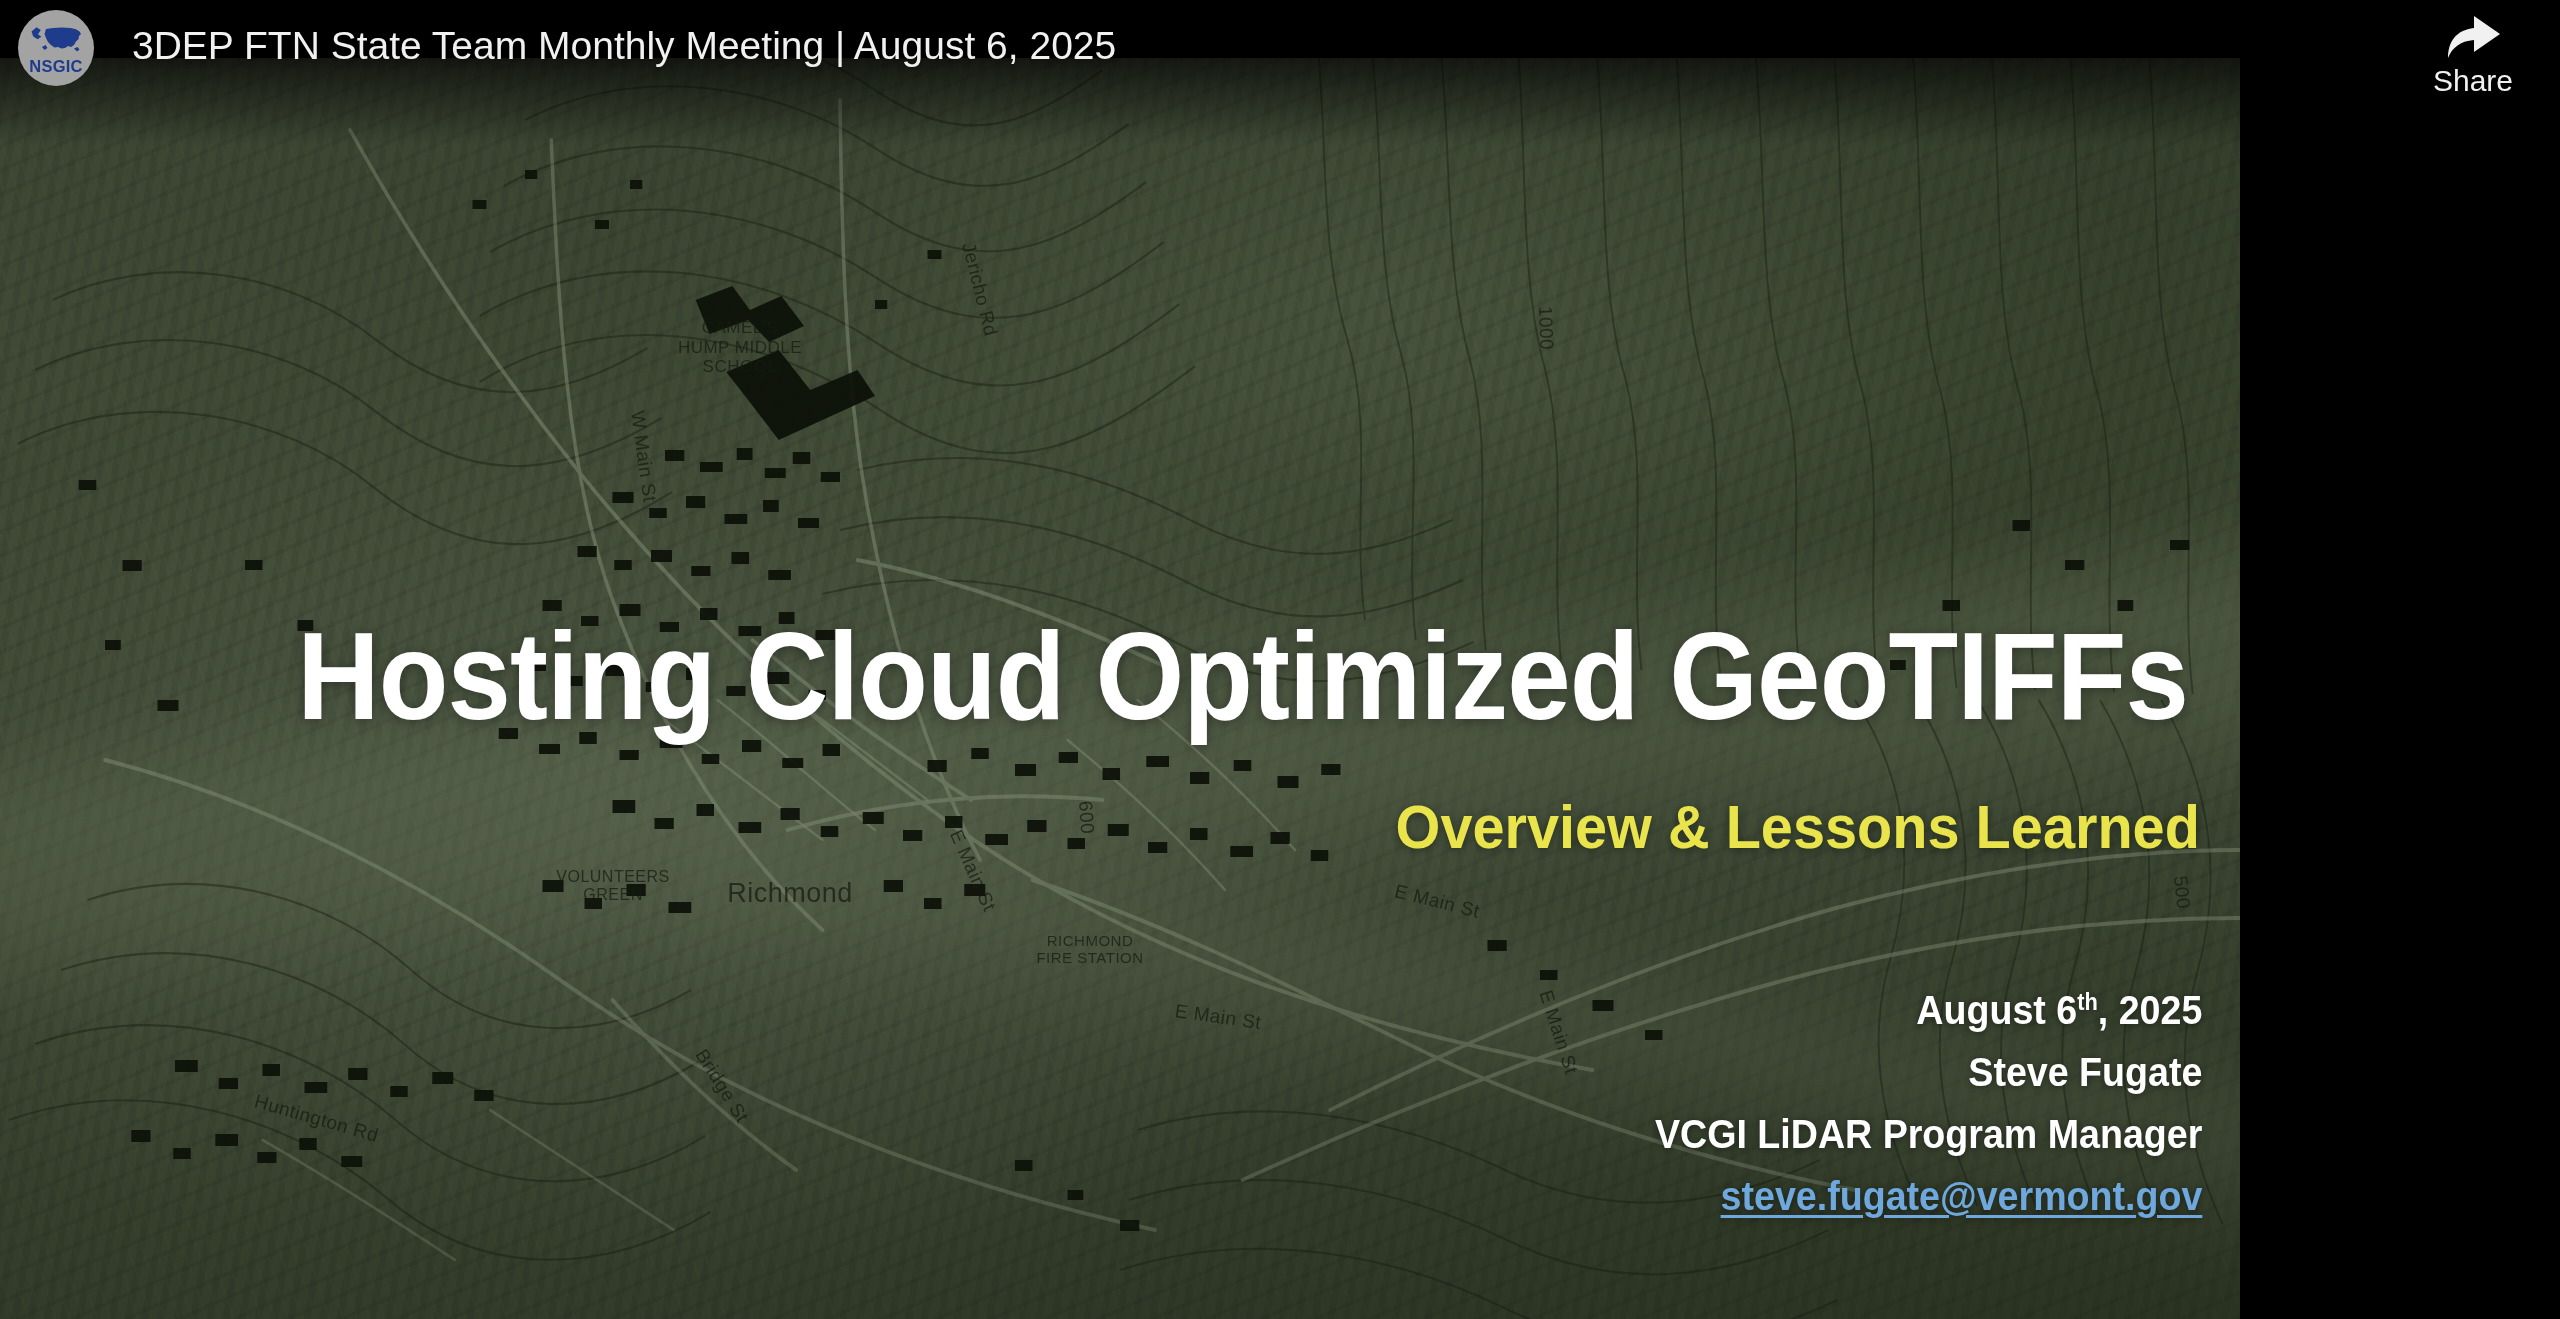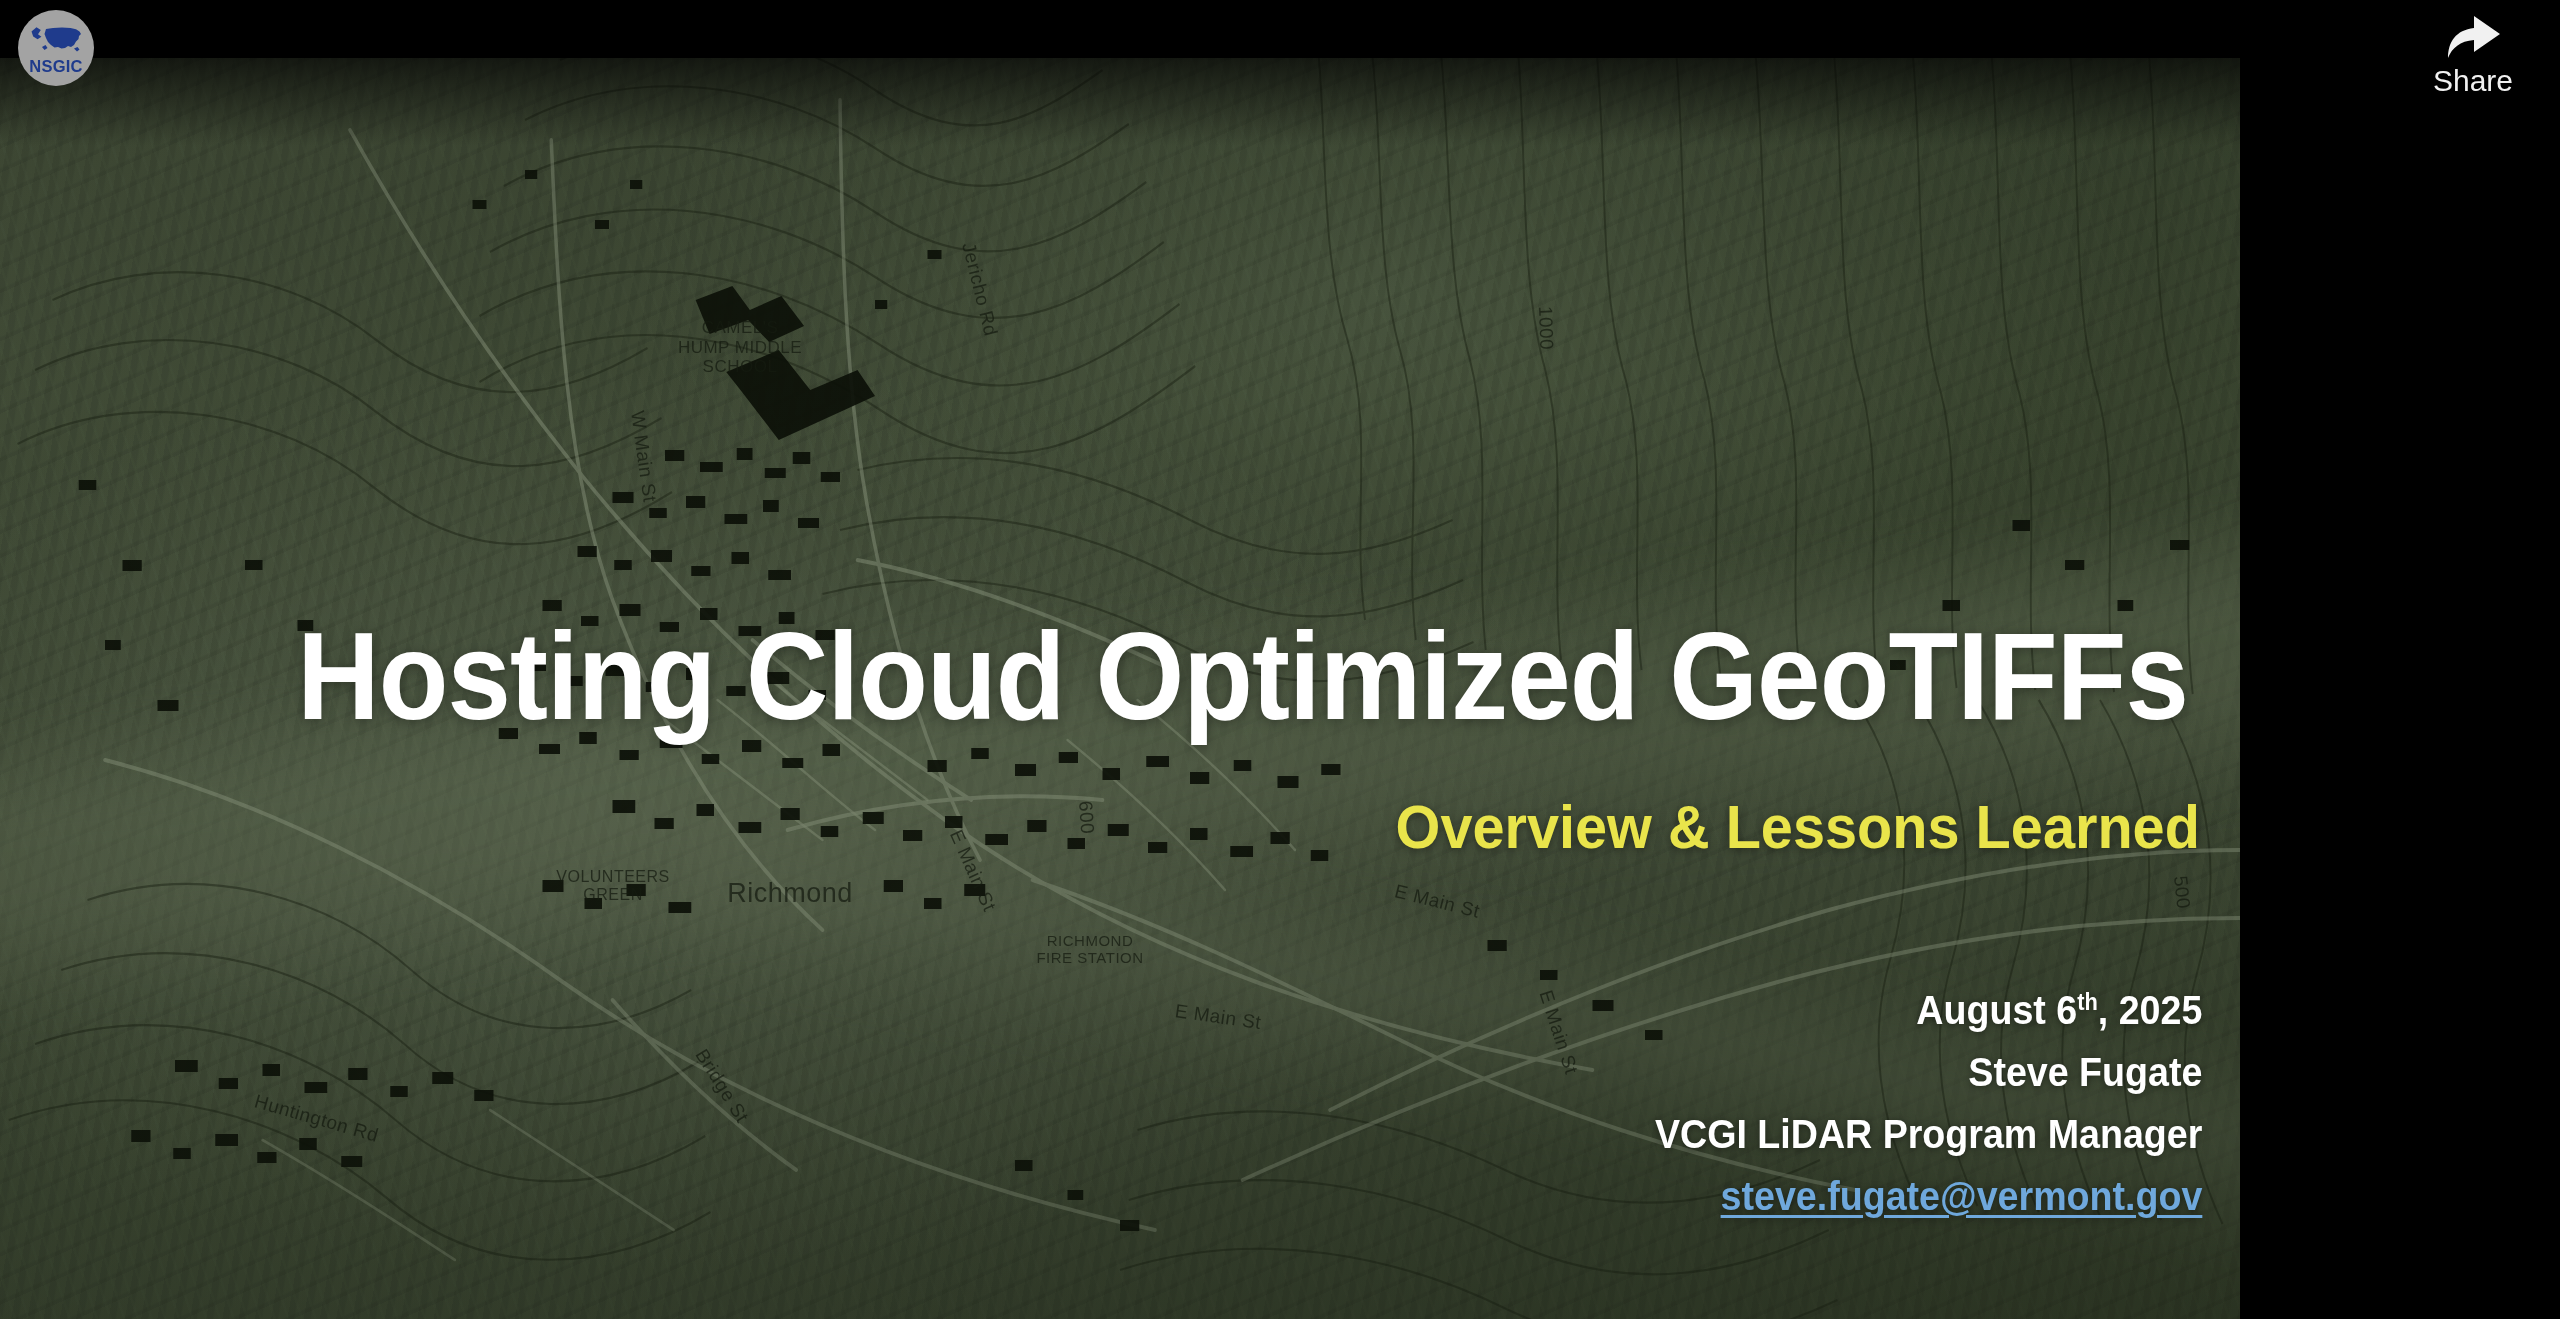--- a/index.html
+++ b/index.html
@@ -529,20 +529,21 @@
                  L50.0 11.0 L49.5 14.0 L47.0 16.5 L45.0 20.0 L42.0 22.0 L39.0 21.0
                  L36.0 23.0 L32.5 23.5 L29.0 22.0 L25.5 22.5 L22.0 20.0 L19.0 17.0
                  L17.0 13.0 L15.5 9.0 Z"></path>
         <path d="M45.0 23.5 L48.5 22.0 L50.5 24.5 L48.0 26.5 Z"></path>
         <path d="M13.0 22.0 L16.5 20.0 L18.5 23.0 L15.5 25.0 Z"></path>
       </g>
     </svg>
     <div class="logo-word">NSGIC</div>
   </div>
 
+  <div class="video-title">3DEP FTN State Team Monthly Meeting | August 6, 2025</div>
 
   <div class="share-button">
     <svg width="62" height="50" viewBox="0 0 62 50" xmlns="http://www.w3.org/2000/svg">
       <path d="M6 46 C6 30 14 18 32 16 L32 4 L58 22 L32 40 L32 28 C18 29 10 36 6 46 Z" fill="#f1f1f1"></path>
     </svg>
     <div class="share-label">Share</div>
   </div>
 
 </div>
 

